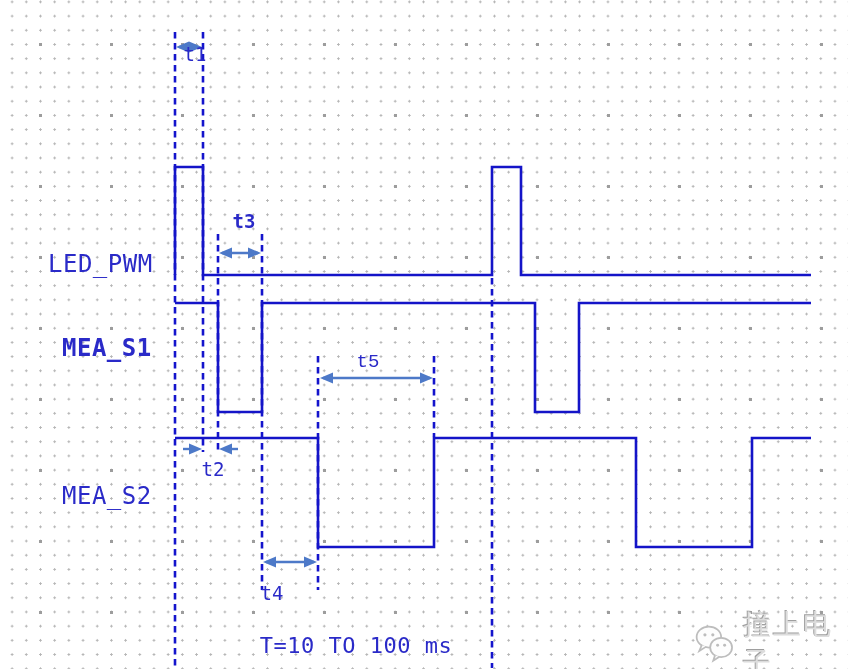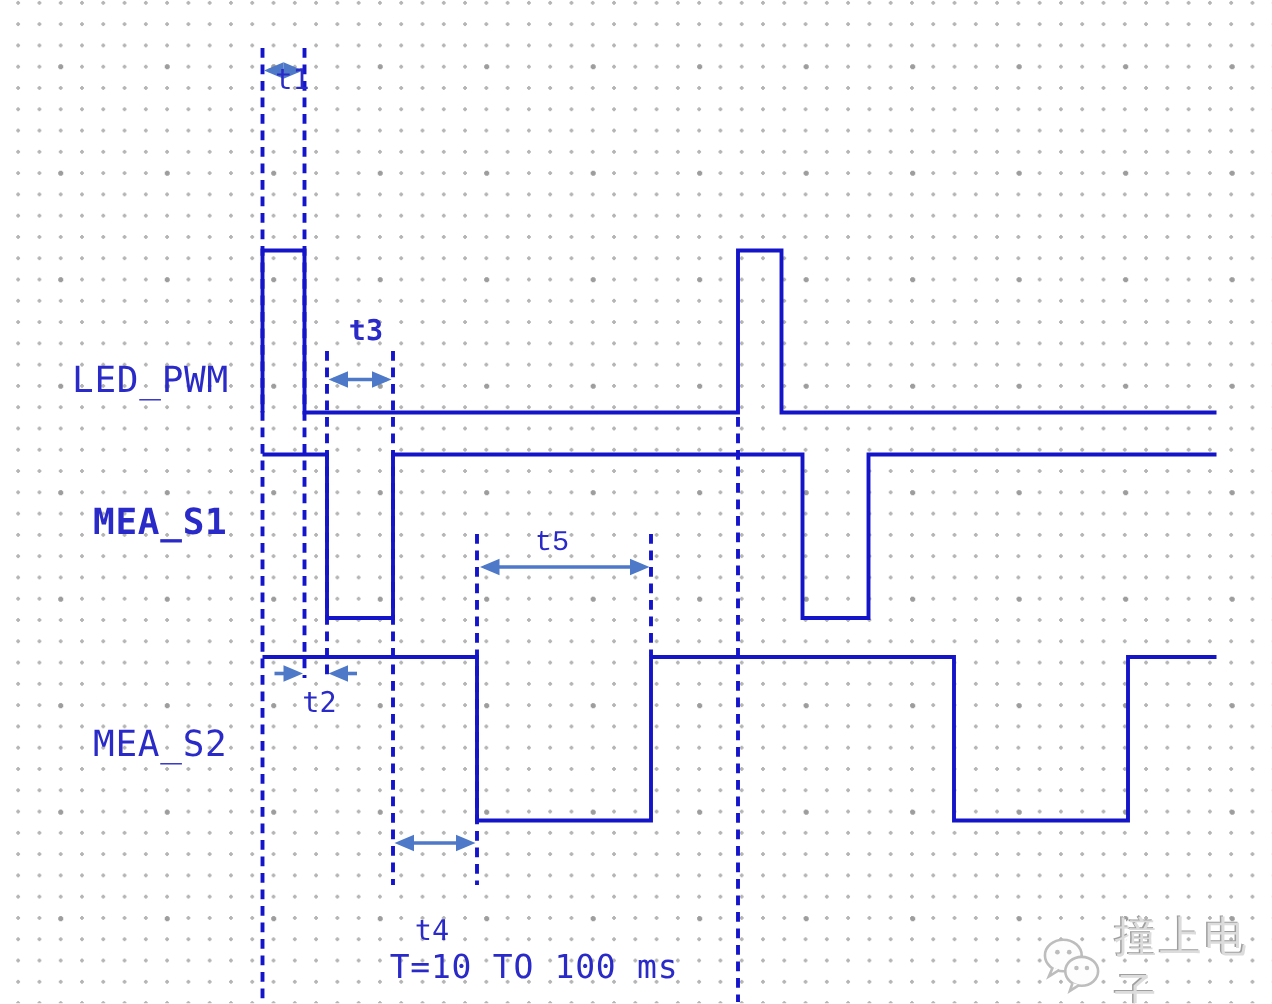--- a/index.html
+++ b/index.html
@@ -77,28 +77,28 @@
       <polygon points="219,253 232,247.5 232,258.5" fill="#4d79c8"></polygon>
       <polygon points="261,253 248,247.5 248,258.5" fill="#4d79c8"></polygon>
       <line x1="266" y1="562" x2="314" y2="562" stroke="#4d79c8" stroke-width="2.4"></line>
       <polygon points="263,562 276,556.5 276,567.5" fill="#4d79c8"></polygon>
       <polygon points="317,562 304,556.5 304,567.5" fill="#4d79c8"></polygon>
       <line x1="323" y1="378" x2="430" y2="378" stroke="#4d79c8" stroke-width="2.4"></line>
       <polygon points="320,378 333,372.5 333,383.5" fill="#4d79c8"></polygon>
       <polygon points="433,378 420,372.5 420,383.5" fill="#4d79c8"></polygon>
     </svg>
 
-  <div class="label sig-label" style="left: 48px; top: 253px; color: rgb(42, 42, 200);">LED_PWM</div>
+  <div class="label sig-label" style="left: 48px; top: 264px; color: rgb(42, 42, 200);">LED_PWM</div>
   <div class="label sig-label" style="left: 62px; top: 348px; color: rgb(42, 42, 200); font-weight: bold;">MEA_S1</div>
   <div class="label sig-label" style="left: 62px; top: 496px; color: rgb(42, 42, 200);">MEA_S2</div>
 
   <div class="label t-label" style="left: 195px; top: 10px; color: rgb(42, 42, 200); margin-top: 44px;">t1</div>
   <div class="label t-label" style="left: 213px; top: 469px; color: rgb(42, 42, 200);">t2</div>
   <div class="label t-label" style="left: 244px; top: 221px; color: rgb(42, 42, 200); font-weight: bold;">t3</div>
-  <div class="label t-label" style="left: 288px; top: 593px; color: rgb(42, 42, 200); margin-top: 28px;">t4</div>
+  <div class="label t-label" style="left: 272px; top: 593px; color: rgb(42, 42, 200);">t4</div>
   <div class="label t-label" style="left: 368px; top: 362px; color: rgb(42, 42, 200); font-family: Liberation Mono, monospace;">t5</div>
 
   <div class="label period-label" style="left: 356px; top: 646px; color: rgb(42, 42, 200); text-align: center;">T=10 TO 100 ms</div>
 
   <div class="watermark" style="left: 694px; top: 606px;">
     <svg width="48" height="46" viewBox="0 0 48 46">
       <g fill="#fdfdfd" stroke="#bdbdbd" stroke-width="2">
         <ellipse cx="17" cy="15" rx="14" ry="12"></ellipse>
         <path d="M9 24 L6 31 L14 26 Z" stroke="none" fill="#fdfdfd"></path>
         <path d="M9 24 L6 31 L14 26" fill="none"></path>

